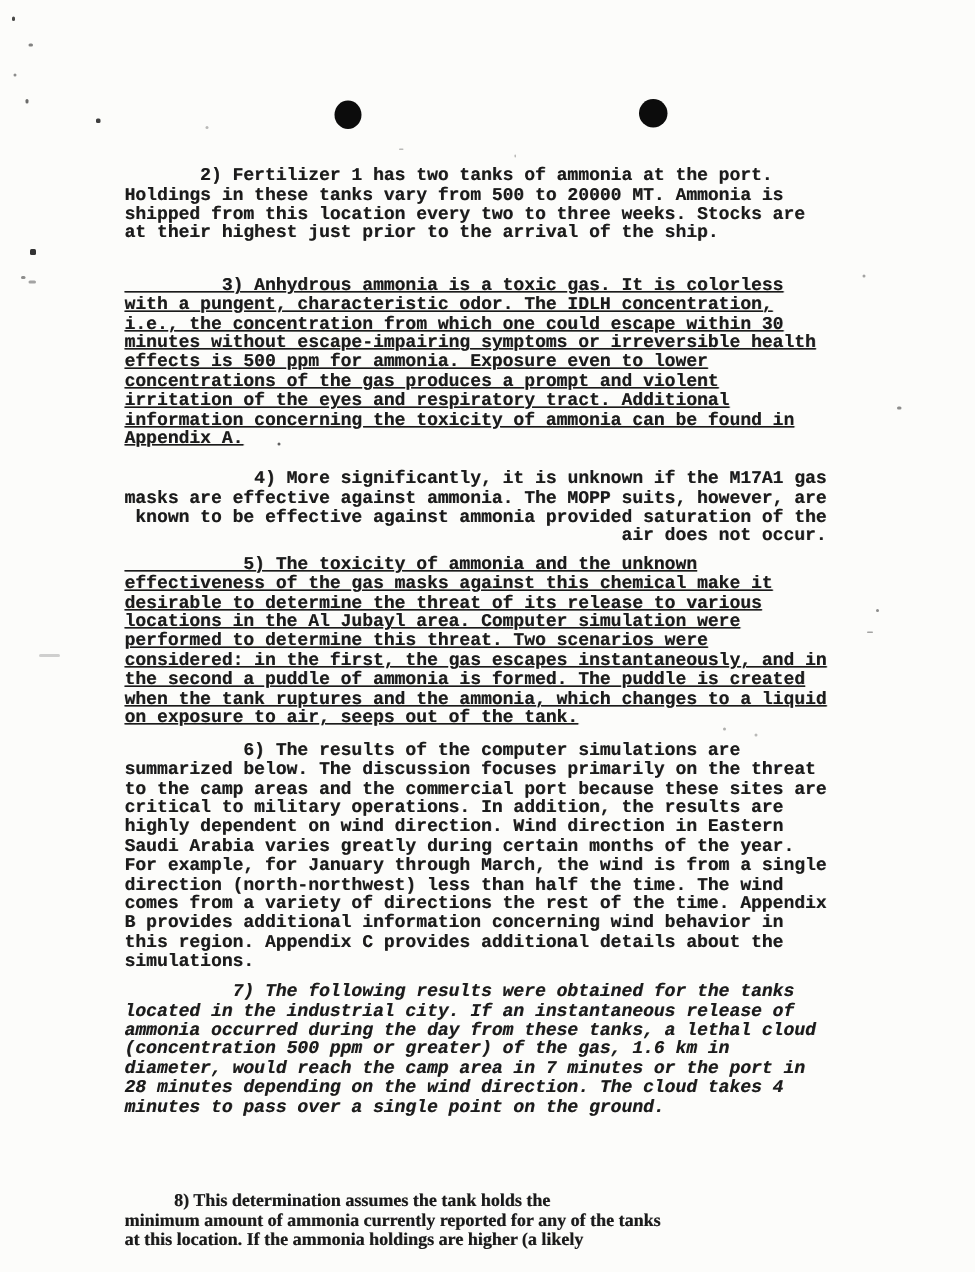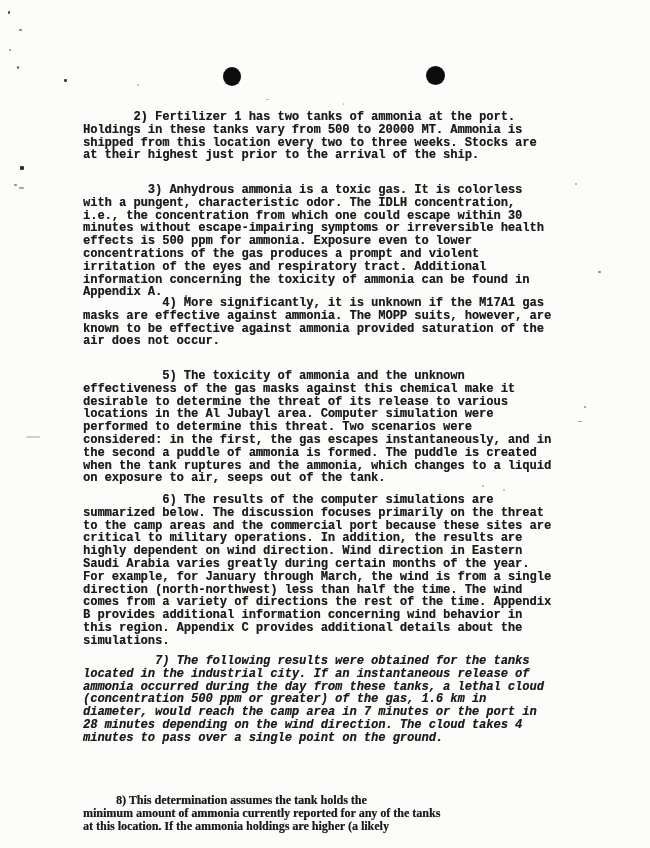--- a/index.html
+++ b/index.html
@@ -42,34 +42,34 @@
 
 <div class="page">
 
   <div class="punch" style="left:223px; top:67px; width:18px; height:19px;"></div>
   <div class="punch" style="left:426px; top:66px; width:19px; height:19px;"></div>
 
   <div class="para" style="top:111px;">       2) Fertilizer 1 has two tanks of ammonia at the port.
 Holdings in these tanks vary from 500 to 20000 MT. Ammonia is
 shipped from this location every two to three weeks. Stocks are
 at their highest just prior to the arrival of the ship.</div>
-  <div class="para" style="top:184px;">         3) Anhydrous ammonia is a toxic gas. It is colorless
+  <div class="para" style="top:184px;text-decoration:underline;">         3) Anhydrous ammonia is a toxic gas. It is colorless
 with a pungent, characteristic odor. The IDLH concentration,
 i.e., the concentration from which one could escape within 30
 minutes without escape-impairing symptoms or irreversible health
 effects is 500 ppm for ammonia. Exposure even to lower
 concentrations of the gas produces a prompt and violent
 irritation of the eyes and respiratory tract. Additional
 information concerning the toxicity of ammonia can be found in
 Appendix A.</div>
-  <div class="para" style="top:297px;">           4) More significantly, it is unknown if the M17A1 gas
+  <div class="para" style="top:313px;text-align:right;">           4) More significantly, it is unknown if the M17A1 gas
 masks are effective against ammonia. The MOPP suits, however, are
 known to be effective against ammonia provided saturation of the
 air does not occur.</div>
-  <div class="para" style="top:370px;">           5) The toxicity of ammonia and the unknown
+  <div class="para" style="top:370px;text-decoration:underline;">           5) The toxicity of ammonia and the unknown
 effectiveness of the gas masks against this chemical make it
 desirable to determine the threat of its release to various
 locations in the Al Jubayl area. Computer simulation were
 performed to determine this threat. Two scenarios were
 considered: in the first, the gas escapes instantaneously, and in
 the second a puddle of ammonia is formed. The puddle is created
 when the tank ruptures and the ammonia, which changes to a liquid
 on exposure to air, seeps out of the tank.</div>
   <div class="para" style="top:494px;">           6) The results of the computer simulations are
 summarized below. The discussion focuses primarily on the threat

